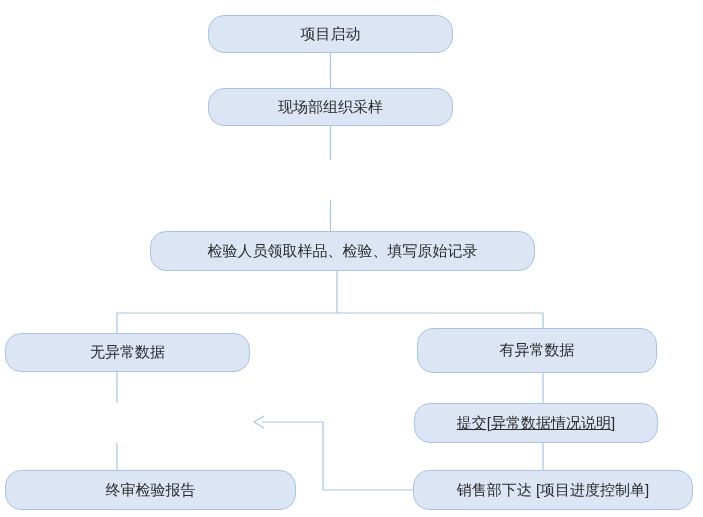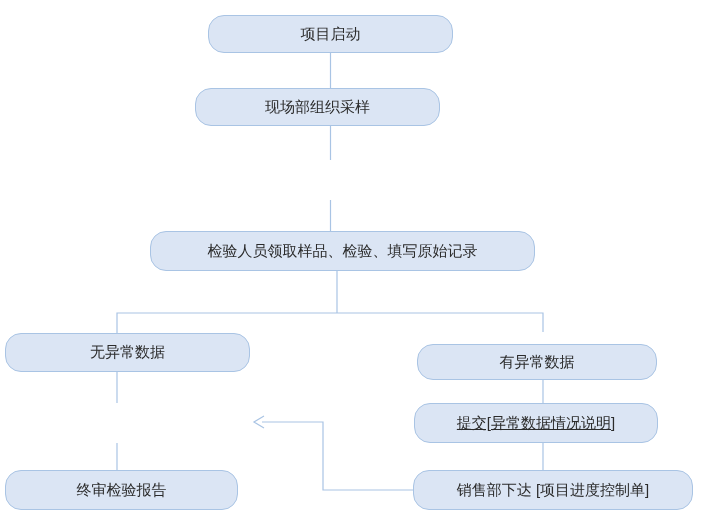--- a/index.html
+++ b/index.html
@@ -32,28 +32,28 @@
     display: flex;
     align-items: center;
     justify-content: center;
     font-size: 15px;
     color: #2b2b2b;
     text-align: center;
     white-space: nowrap;
   }
   
   .n-start    { left: 208px; top: 15px;  width: 245px; height: 38px; }
-  .n-sampling { left: 195px; top: 88px;  width: 245px; height: 38px; }
+  .n-sampling { left: 208px; top: 88px;  width: 245px; height: 38px; }
   .n-register { left: 198px; top: 160px; width: 262px; height: 40px; }
   .n-inspect  { left: 150px; top: 231px; width: 385px; height: 40px; }
   .n-normal   { left: 5px;   top: 333px; width: 245px; height: 39px; }
-  .n-abnormal { left: 417px; top: 344px; width: 240px; height: 36px; font-family: Liberation Serif, serif; }
+  .n-abnormal { left: 417px; top: 328px; width: 240px; height: 45px; font-family: Liberation Serif, serif; }
   .n-write    { left: 5px;   top: 403px; width: 245px; height: 40px; }
   .n-submit   { left: 414px; top: 403px; width: 244px; height: 40px; text-decoration: underline; }
-  .n-final    { left: 5px;   top: 470px; width: 233px; height: 40px; }
+  .n-final    { left: 5px;   top: 470px; width: 291px; height: 40px; }
   .n-sales    { left: 413px; top: 470px; width: 280px; height: 40px; align-items: center; }
 </style>
 </head>
 <body>
 
 <div class="canvas">
 
   <svg class="connectors" width="703" height="517" viewBox="0 0 703 517" xmlns="http://www.w3.org/2000/svg">
     <g stroke="#a9c4e4" stroke-width="1.2" fill="none">
 

